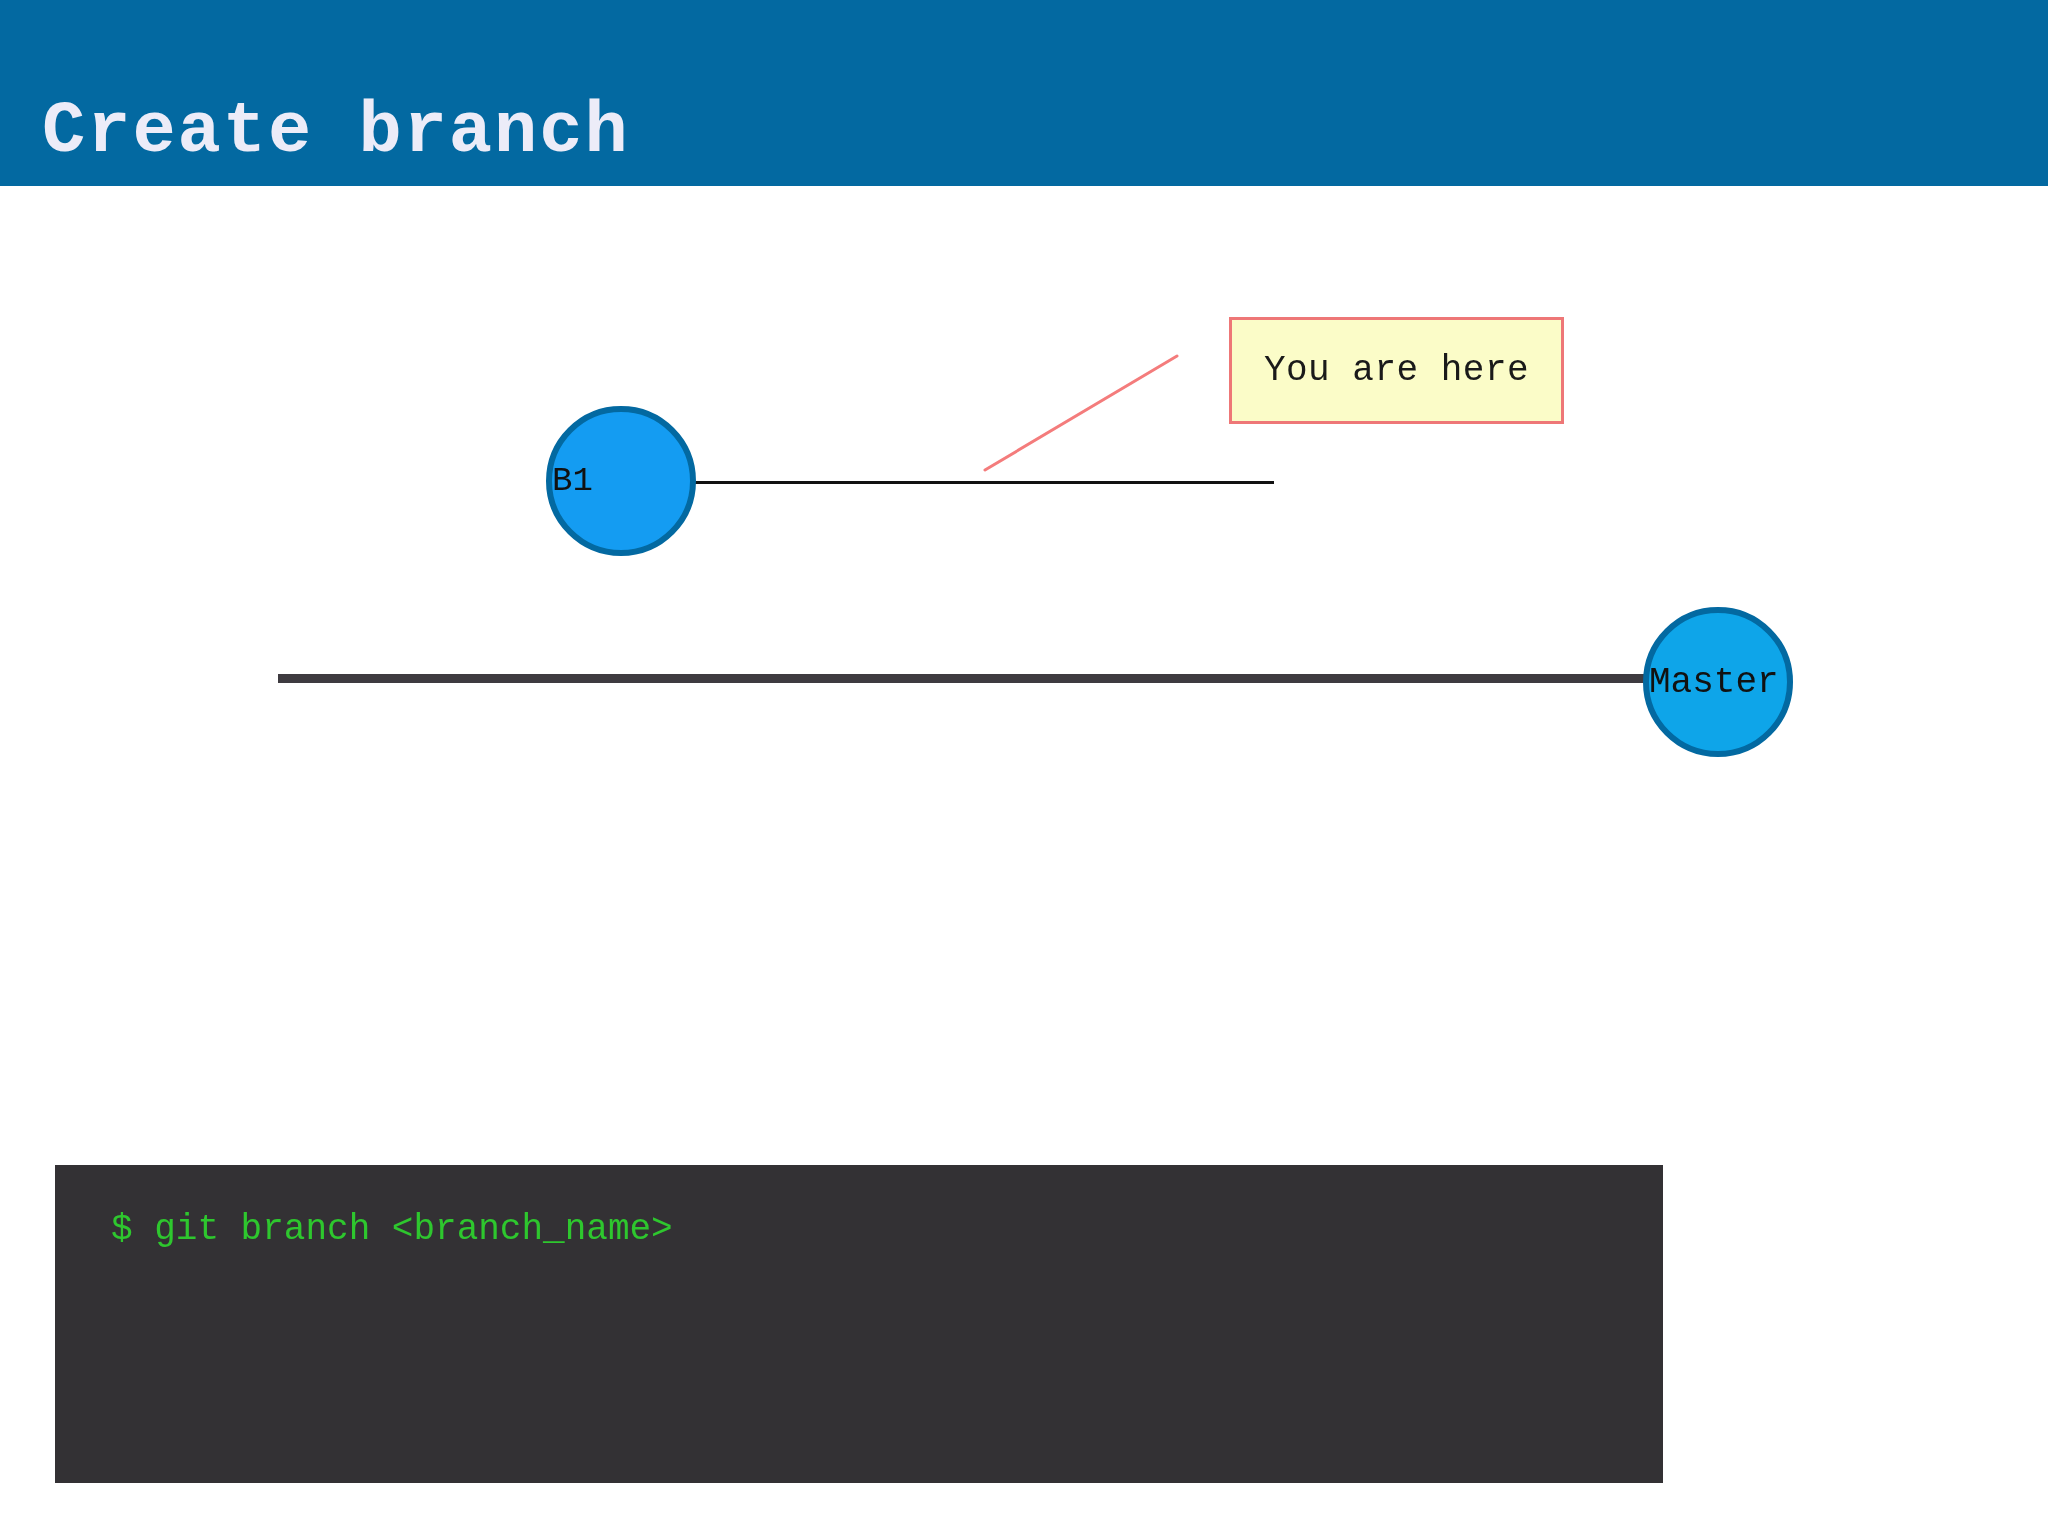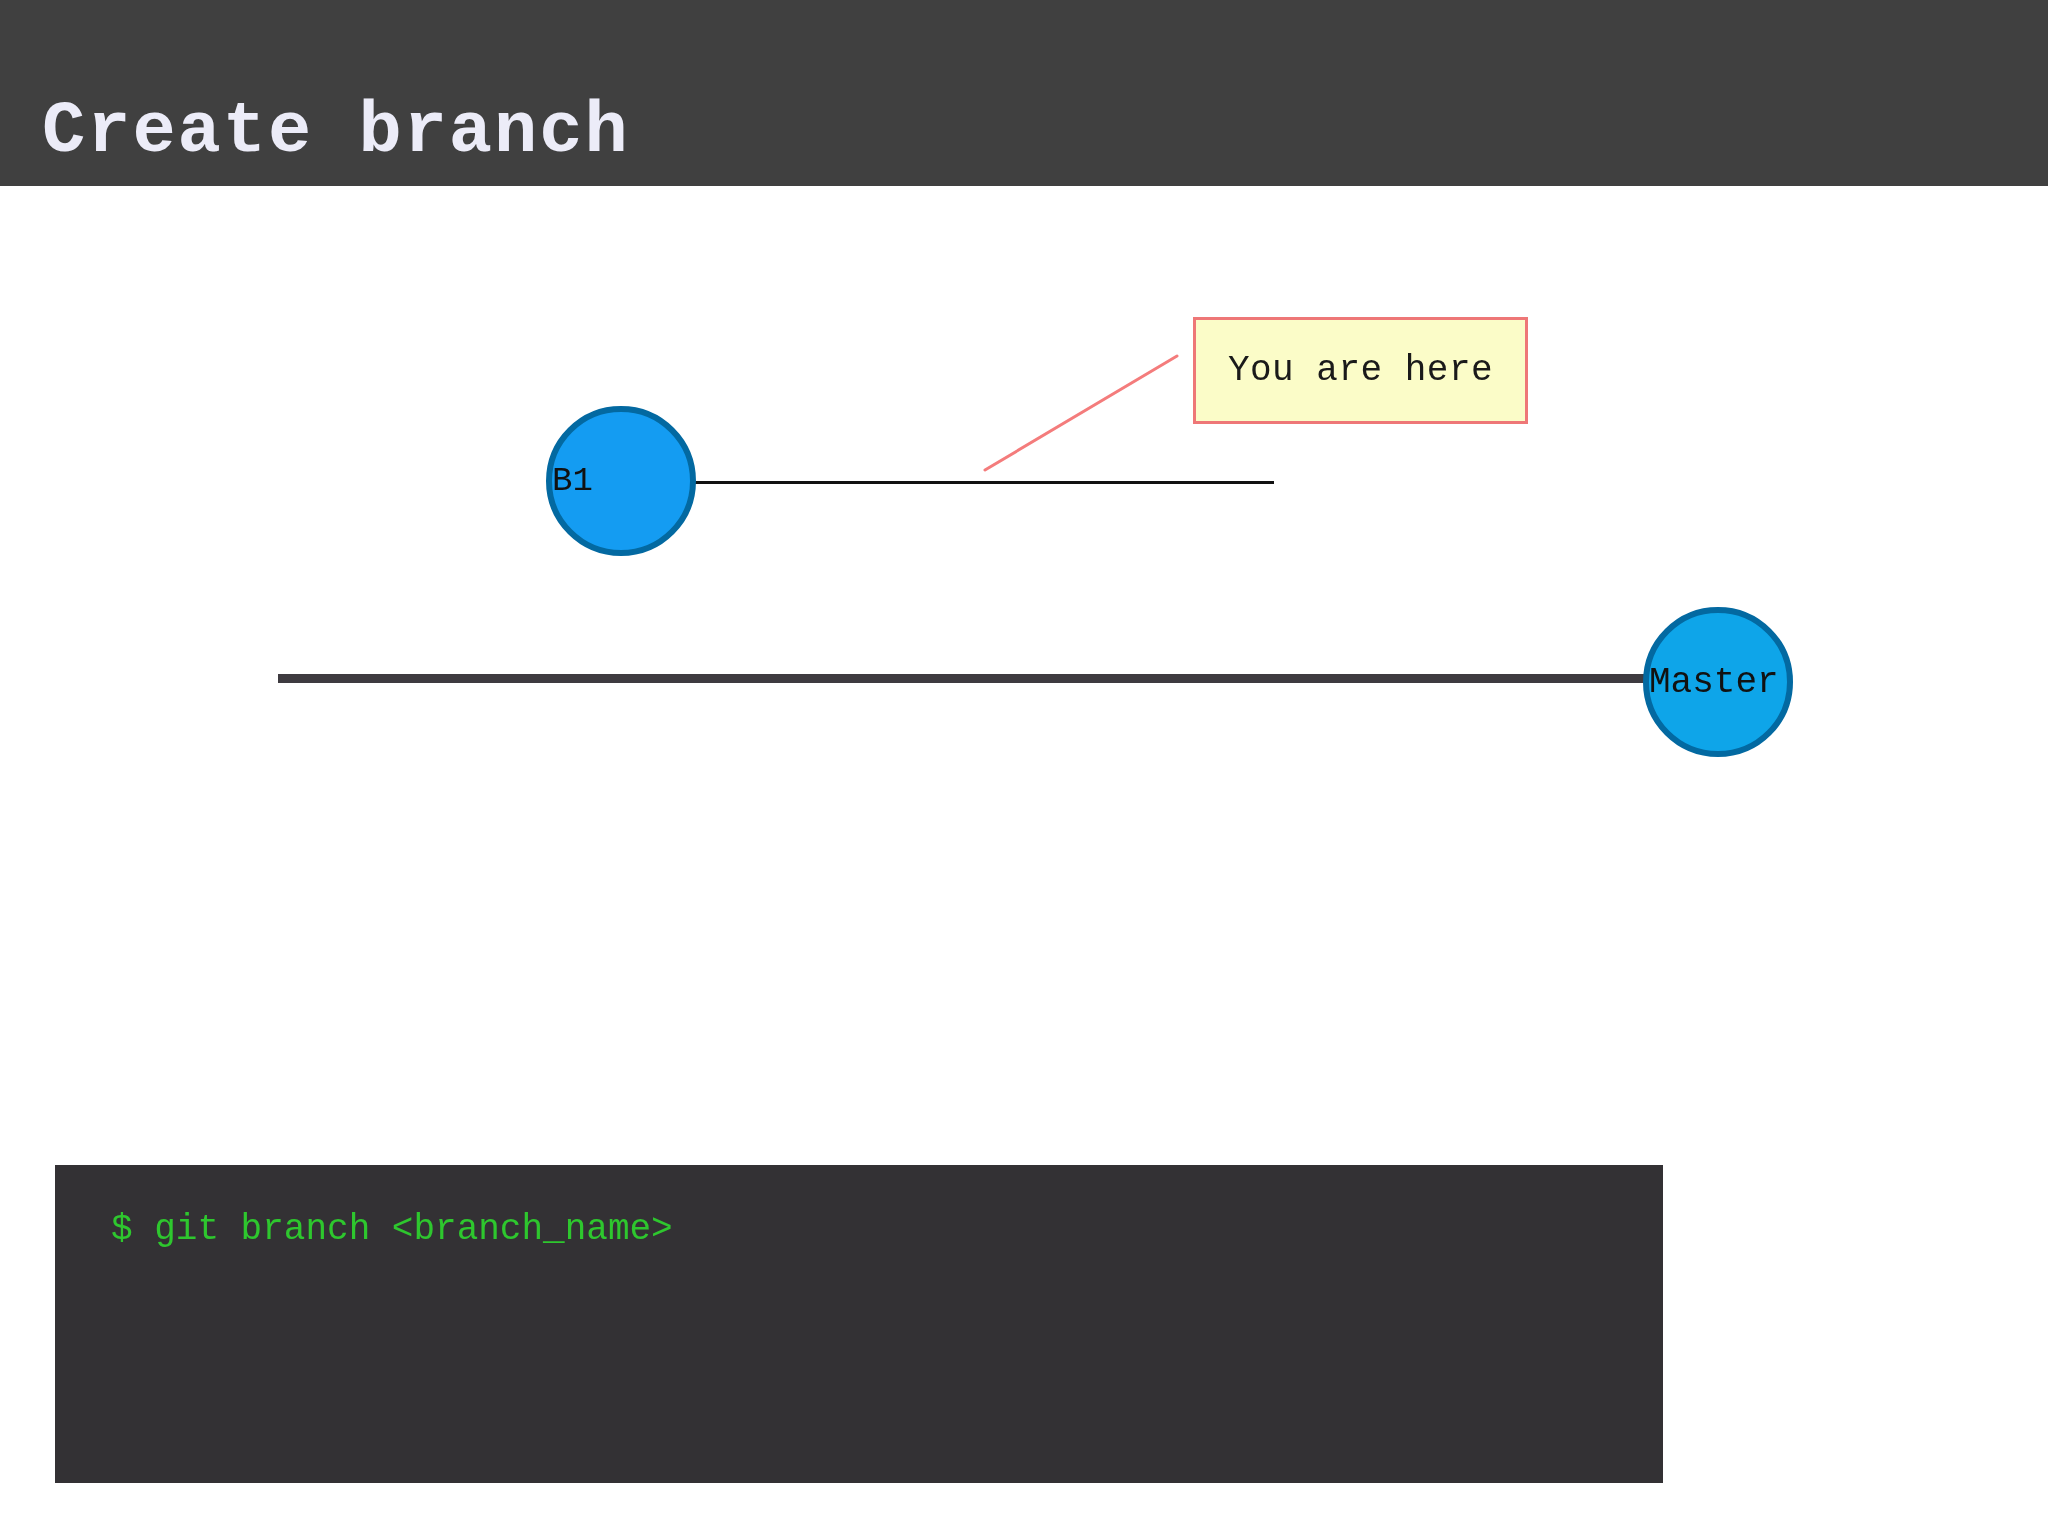--- a/index.html
+++ b/index.html
@@ -7,21 +7,21 @@
   body {
     width: 2048px; height: 1535px;
     font-family: "Liberation Mono", "DejaVu Sans Mono", monospace;
     position: relative; overflow: hidden;
   }
   .stage { position: absolute; left: 0; top: 0; width: 2048px; height: 1535px; }
 
   
   .header {
     position: absolute; left: 0; top: 0; width: 2048px; height: 186px;
-    background: #404040;
+    background: #0369a1;
   }
   .header-title {
     position: absolute; left: 42px; top: 96px;
     font-size: 72px; font-weight: bold; letter-spacing: 2px;
     line-height: 1; color: #ECECF8; white-space: nowrap;
   }
 
   
   .node {
     position: absolute; width: 150px; height: 150px; border-radius: 50%;
@@ -79,21 +79,21 @@
   <div>
 
     <div class="b1-line" style="background-color: rgb(17, 17, 17);"></div>
 
     <div class="master-line" style="background-color: rgb(62, 59, 64);"></div>
 
     <svg class="annot-svg" viewBox="0 0 215 132" xmlns="http://www.w3.org/2000/svg">
       <line x1="10" y1="122" x2="202" y2="8" stroke-width="3" stroke-linecap="round" stroke="#F47C7C"></line>
     </svg>
 
-    <div class="callout" style="background-color: rgb(251, 252, 200);">
+    <div class="callout" style="background-color: rgb(251, 252, 200); margin-left: 36px;">
       <span>You are here</span>
     </div>
 
     <div class="node node-b1" style="background-color: rgb(20, 156, 242);">
       <span>B1</span>
     </div>
 
     <div class="node node-master" style="background-color: #0ea5e9;">
       <span>Master</span>
     </div>

